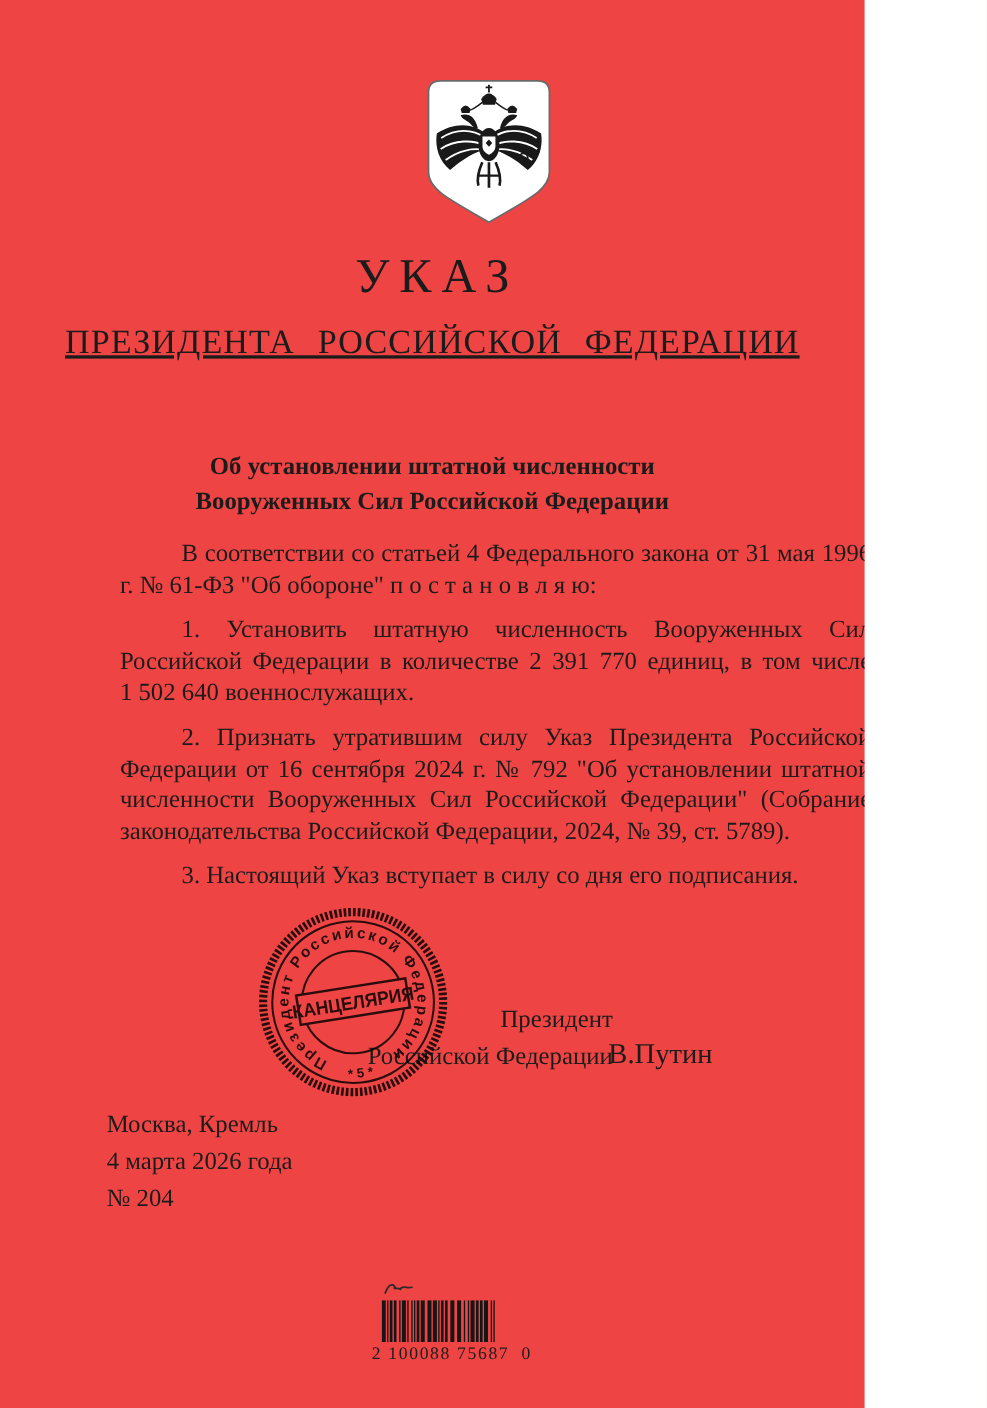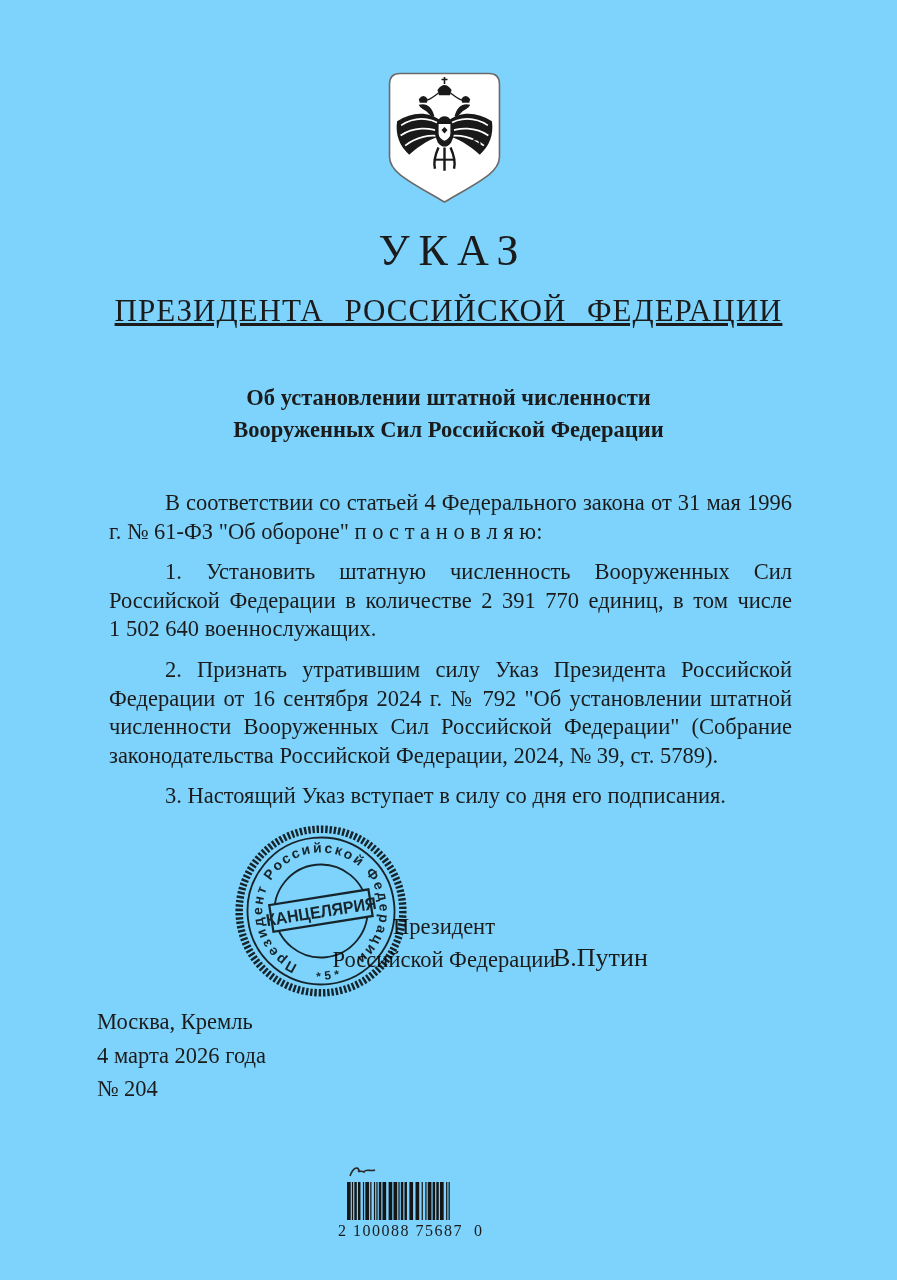--- a/index.html
+++ b/index.html
@@ -1,32 +1,32 @@
 <!DOCTYPE html>
 <html><head>
 <meta charset="utf-8">
 <style>
   html,body{margin:0;padding:0;background:#ffffff;}
-  .page{position:relative;width:897px;height:1280px;background:#7dd3fc;
+  .page{position:relative;width:786px;height:1280px;background:#ef4444;
         font-family:"Liberation Serif",serif;color:#1b1b1b;overflow:hidden;}
 
   .coat{position:absolute;left:386px;top:70px;width:117px;height:138px;}
 
   .title{position:absolute;left:0;top:225px;width:100%;text-align:center;
          font-size:44px;letter-spacing:9px;text-indent:9px;}
   .issuer{position:absolute;left:0;top:293px;width:100%;text-align:center;
           font-size:31px;letter-spacing:1px;word-spacing:12px;text-decoration:underline;}
-  .subject{position:absolute;left:0;top:382px;width:100%;text-align:center;
+  .subject{position:absolute;left:0;top:408px;width:100%;text-align:center;
            font-weight:bold;font-size:22.5px;line-height:32px;}
 
   .body-text{position:absolute;left:97px;top:477px;width:707px;
              font-size:22.5px;line-height:28.6px;text-align:justify;}
   .body-text p{margin:12px;text-indent:56px;}
 
-  .sig-title{position:absolute;left:331px;top:910px;width:226px;text-align:center;
+  .sig-title{position:absolute;left:331px;top:910px;width:226px;text-align:right;
              font-size:22.5px;line-height:33px;}
   .sig-name{position:absolute;left:553px;top:943px;font-size:26px;}
 
   .stamp{position:absolute;left:228px;top:818px;width:186px;height:186px;
          mix-blend-mode:multiply;opacity:.9;transform:rotate(-6deg);}
 
   .place-date{position:absolute;left:97px;top:1005px;font-size:22.5px;line-height:33.5px;}
 
   .barcode-wrap{position:absolute;left:338px;top:1162px;width:140px;height:90px;text-align:center;}
   .squiggle{position:absolute;left:10px;top:2px;}

